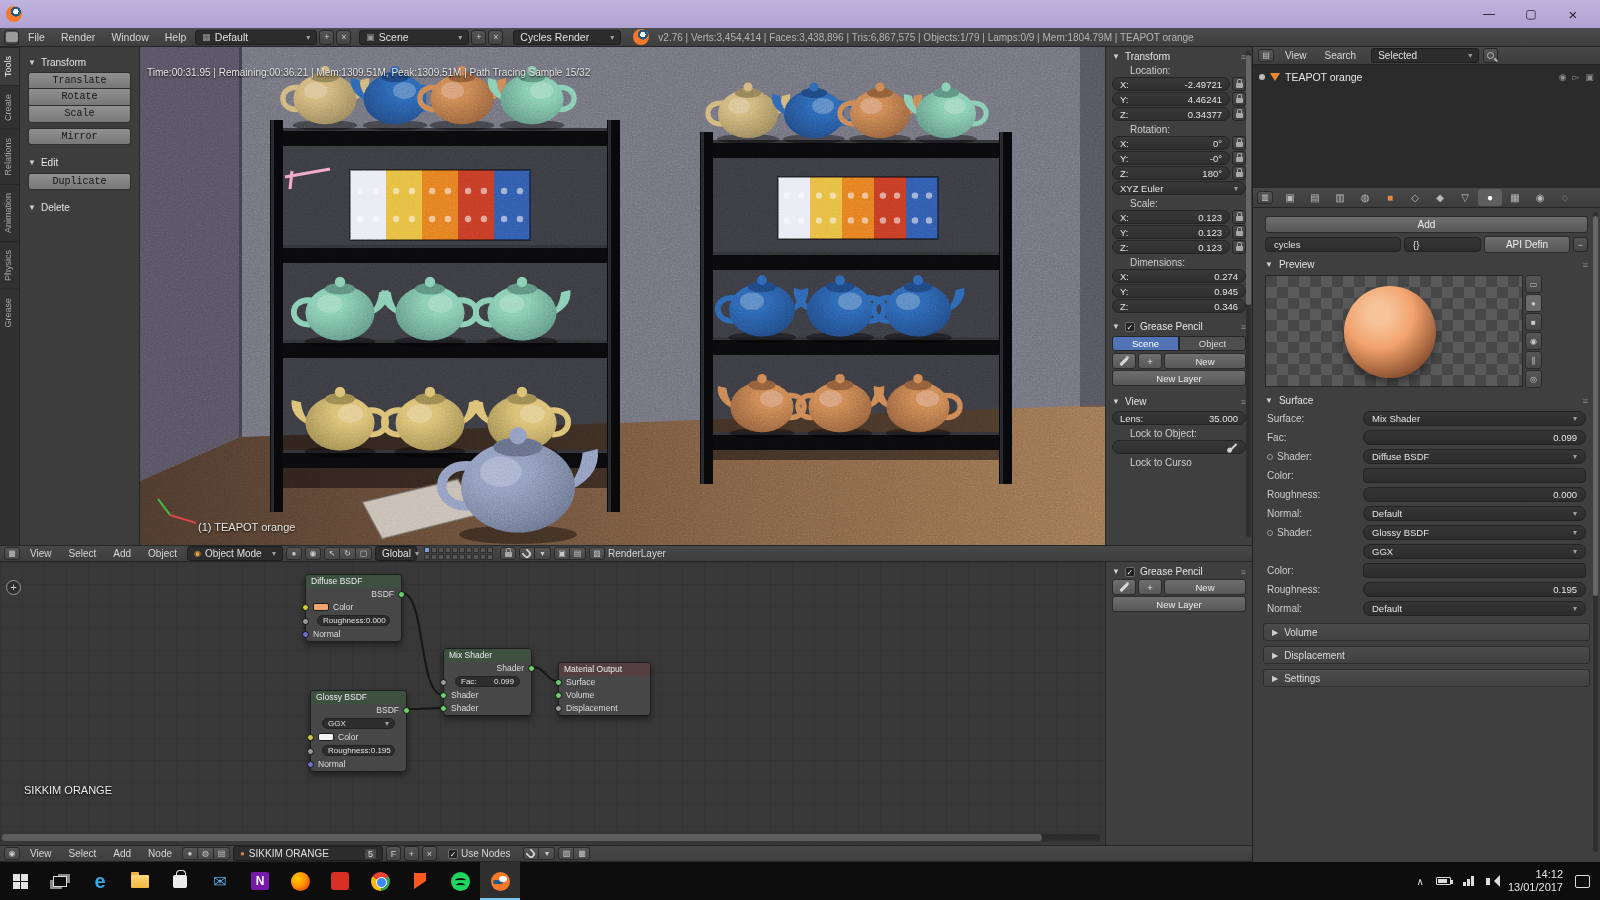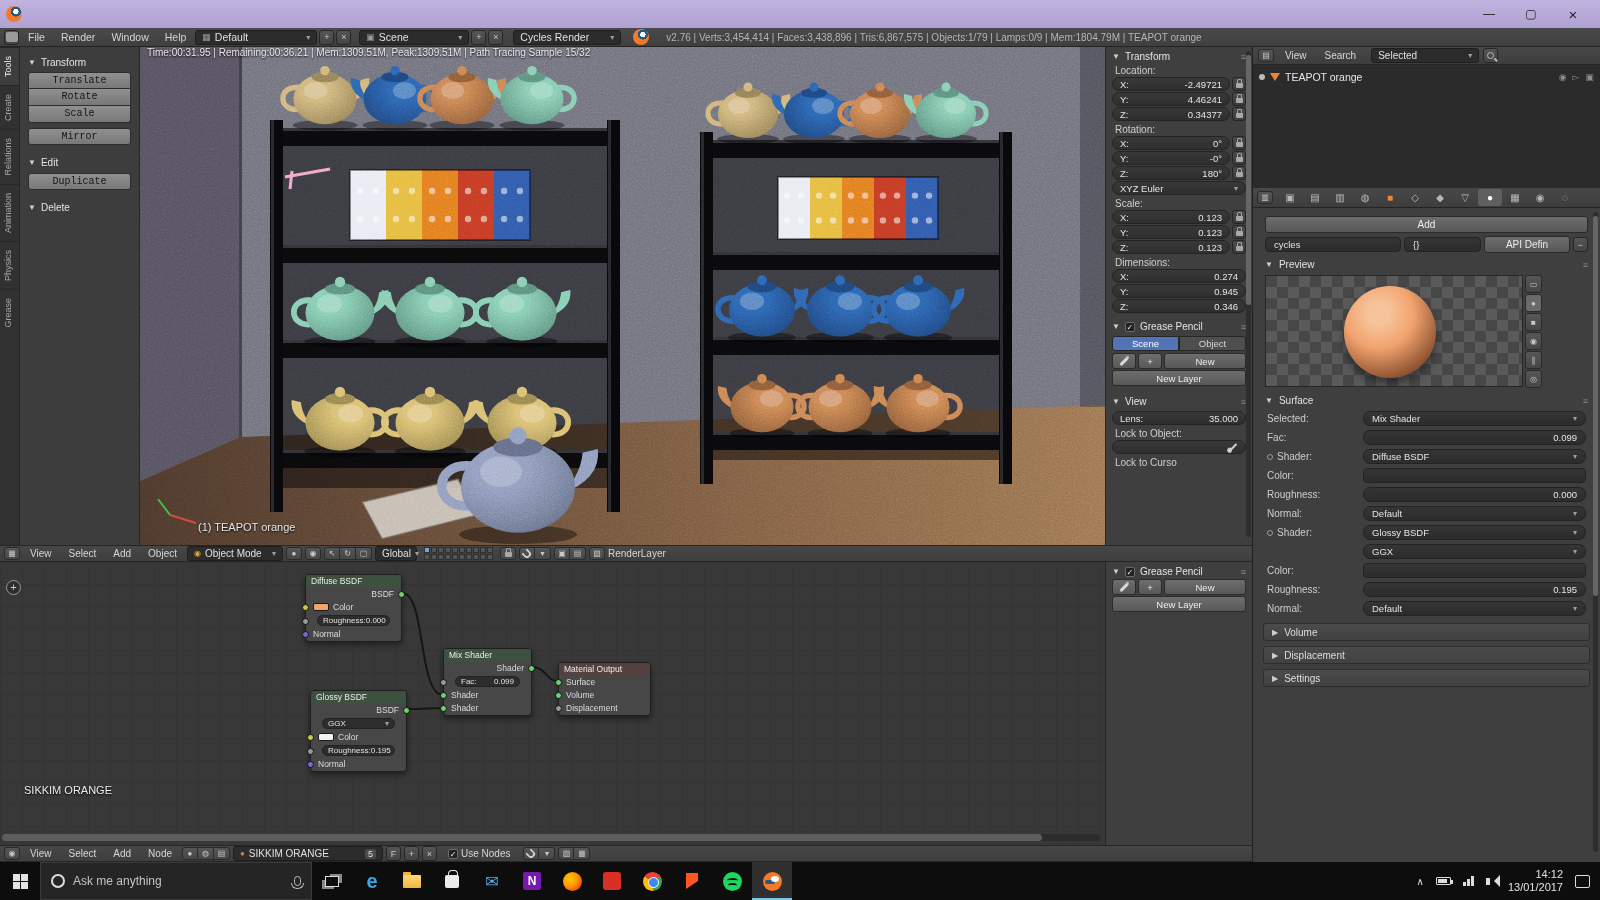--- a/index.html
+++ b/index.html
@@ -9,41 +9,41 @@
 #titlebar{position:absolute;left:0;top:0;width:1600px;height:28px;background:linear-gradient(#c0b3e0,#b0a2d2);display:flex;align-items:center;padding:0 6px;color:#141414;font-size:12px;}
 .blogo{width:16px;height:16px;border-radius:50%;background:radial-gradient(circle at 62% 35%,#fff 0 18%,#1f5a86 19% 34%,#f5792a 35%);margin-right:7px;flex:none;}
 #titlebar .wbtns{margin-left:auto;display:flex;}
 .wbtn{width:42px;height:28px;display:flex;align-items:center;justify-content:center;color:#222;font-size:12px;}
 
 #infobar{position:absolute;left:0;top:28px;width:1600px;height:19px;background:linear-gradient(#4a4a4a,#3f3f3f);border-bottom:1px solid #242424;display:flex;align-items:center;gap:2px;padding:0 4px;font-size:10.5px;color:#d4d4d4;}
 .menuitem{padding:0 7px;}
 .dfield{background:#2c2c2c;border:1px solid #1e1e1e;border-radius:3px;height:15px;display:inline-flex;align-items:center;gap:4px;padding:0 6px;color:#e0e0e0;}
 .sqbtn{width:15px;height:15px;background:linear-gradient(#555,#444);border:1px solid #262626;border-radius:3px;display:inline-flex;align-items:center;justify-content:center;color:#ccc;font-size:9px;flex:none;}
 .edico{width:12px;height:10px;background:#9a9a9a;border-radius:2px;display:inline-block;}
-.stats{color:#b5b5b5;font-size:10px;margin-left:8px;white-space:nowrap;overflow:hidden;}
+.stats{color:#b5b5b5;font-size:10px;white-space:nowrap;overflow:hidden;}
 
 #tabstrip{position:absolute;left:0;top:47px;width:20px;height:498px;background:#313131;border-right:1px solid #262626;display:flex;flex-direction:column;}
 .vtab{writing-mode:vertical-rl;transform:rotate(180deg);color:#a8a8a8;font-size:9px;padding:8px 3px;border-bottom:1px solid #272727;max-height:62px;overflow:hidden;white-space:nowrap;}
 .vtab.active{background:#3d3d3d;color:#f0f0f0;}
 #toolshelf{position:absolute;left:20px;top:47px;width:120px;height:498px;background:#3d3d3d;border-right:1px solid #262626;padding:6px 8px;}
 .shead{display:flex;gap:5px;color:#e4e4e4;font-size:10px;margin:4px 0;align-items:center;}
 .tri{font-size:8px;color:#cfcfcf;}
 .tsbtn{display:block;width:100%;height:17px;background:linear-gradient(#909090,#787878);border:1px solid #2e2e2e;color:#151515;font-size:10px;text-align:center;line-height:15px;font-family:Liberation Mono, monospace;}
 .tsbtn.top{border-radius:3px 3px 0 0;}
 .tsbtn.mid{border-top:none;}
 .tsbtn.bot{border-top:none;border-radius:0 0 3px 3px;}
 .tsbtn.solo{border-radius:3px;margin-top:5px;}
 
 #viewport{position:absolute;left:140px;top:47px;width:965px;height:498px;background:#000;}
 #render-svg{position:absolute;inset:0;}
 .vptext{position:absolute;color:#e8e8e8;font-size:10px;text-shadow:0 1px 2px #000;white-space:nowrap;}
 
 .npanel{position:absolute;background:#3f3f3f;border-left:1px solid #282828;overflow:hidden;font-size:10px;}
 #npanel3d{left:1105px;top:47px;width:147px;height:498px;padding:3px 6px 0 6px;}
-.nplabel{color:#cfcfcf;margin:3px 2px 1px 3px;}
+.nplabel{color:#cfcfcf;margin:3px 2px 1px 18px;}
 .nrow{display:flex;gap:2px;margin:1px 0;align-items:center;}
 .nfield{flex:1;height:14px;background:linear-gradient(#383838,#2f2f2f);border:1px solid #242424;border-radius:7px;color:#e4e4e4;display:flex;align-items:center;justify-content:space-between;padding:0 7px;font-size:9.5px;min-width:0;}
 .nfield .val{white-space:nowrap;}
 .lockbtn{width:14px;height:14px;flex:none;background:linear-gradient(#4a4a4a,#3b3b3b);border:1px solid #252525;border-radius:3px;display:flex;align-items:center;justify-content:center;}
 .lockico{width:7px;height:5px;background:#a8a8a8;border-radius:1px;position:relative;margin-top:3px;}
 .lockico::before{content:"";position:absolute;top:-4px;left:1px;width:3px;height:4px;border:1px solid #a8a8a8;border-bottom:none;border-radius:2px 2px 0 0;}
 .npbtn{height:16px;background:linear-gradient(#6e6e6e,#585858);border:1px solid #2a2a2a;border-radius:3px;color:#ececec;display:flex;align-items:center;justify-content:center;font-size:9.5px;}
 .toggle2{display:flex;margin:2px 0;}
 .toggle2 div{flex:1;height:15px;display:flex;align-items:center;justify-content:center;border:1px solid #262626;font-size:9.5px;}
 .tg-on{background:#5273b5;color:#fff;border-radius:3px 0 0 3px;}
@@ -568,21 +568,21 @@
             <circle cx="378" cy="388.7" r="8.549999999999999" fill="#8d99bd"></circle>
             <ellipse cx="360.9" cy="424.8" rx="20.9" ry="15.2" fill="rgba(255,255,255,0.22)"></ellipse>
           </g>
           <path d="M 145 130 L 190 122" stroke="#f0a3c6" stroke-width="3" fill="none"></path>
           <path d="M 152 124 L 150 142" stroke="#f0a3c6" stroke-width="3" fill="none"></path>
           <path d="M 30 468 L 56 476" stroke="#d04040" stroke-width="2"></path>
           <path d="M 30 468 L 18 452" stroke="#40b040" stroke-width="2"></path>
           <rect x="0" y="0" width="965" height="498" filter="url(#grain)" opacity="0.45" style="mix-blend-mode:overlay"></rect>
         </g>
     </svg>
-    <div class="vptext" style="left:7px;top:0;">Time:00:31.95 | Remaining:00:36.21 | Mem:1309.51M, Peak:1309.51M | Path Tracing Sample 15/32</div>
+    <div class="vptext" style="left:7px;top:20px;">Time:00:31.95 | Remaining:00:36.21 | Mem:1309.51M, Peak:1309.51M | Path Tracing Sample 15/32</div>
     <div class="vptext" style="left:58px;top:474px;font-size:11px;">(1) TEAPOT orange</div>
   </div>
 
   <div id="npanel3d" class="npanel">
     <div class="shead" style="margin:1px 0 2px 0;">
       <span class="tri">▼</span>
       <span>Transform</span>
       <span class="grip">≡</span>
     </div>
     <div class="nplabel">Location:</div>
@@ -1002,21 +1002,21 @@
         <span class="hicon">◎</span>
       </div>
     </div>
 
     <div class="pheader">
       <span class="tri">▼</span>
       <span>Surface</span>
       <span class="grip">≡</span>
     </div>
     <div class="prow">
-        <span class="plabel">Selected:</span>
+        <span class="plabel">Surface:</span>
         <div class="pfield">
           <span>Mix Shader</span>
           <span class="dda">▾</span>
         </div>
       </div>
     <div class="prow">
         <span class="plabel">Fac:</span>
         <div class="pfield">
           <span></span>
           <span>0.099</span>
@@ -1107,25 +1107,20 @@
 
   <div id="taskbar">
     <div class="tslot">
         <span class="winlogo">
           <i></i>
           <i></i>
           <i></i>
           <i></i>
         </span>
       </div>
-    <div id="searchbox">
-      <span class="cort"></span>
-      <input type="text" placeholder="Ask me anything" style="">
-      <span class="micbody"></span>
-    </div>
     <div class="tslot">
         <span class="tview"></span>
       </div>
     <div class="tslot">
         <span class="appglyph">e</span>
       </div>
     <div class="tslot">
         <span class="folder"></span>
       </div>
     <div class="tslot">

